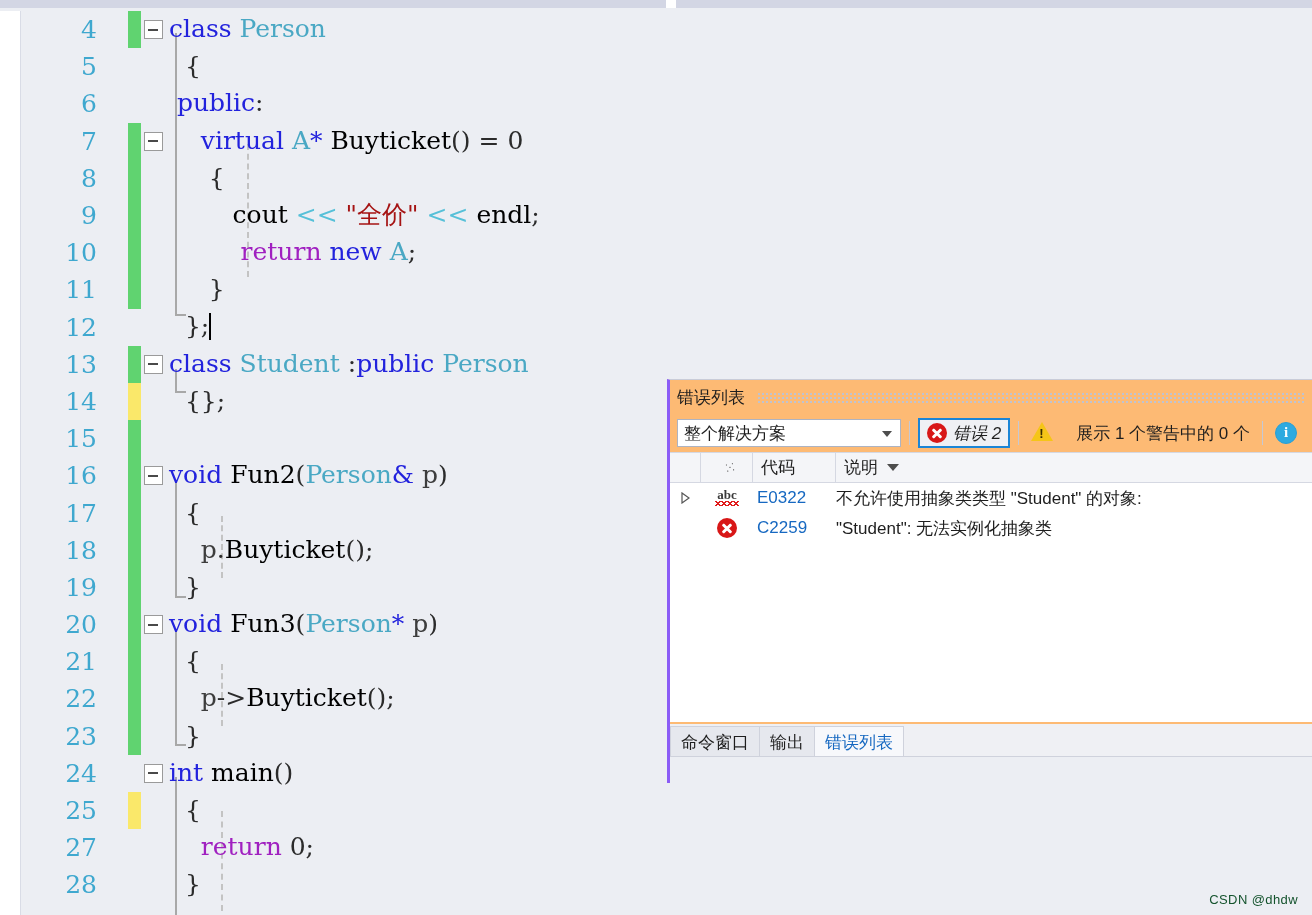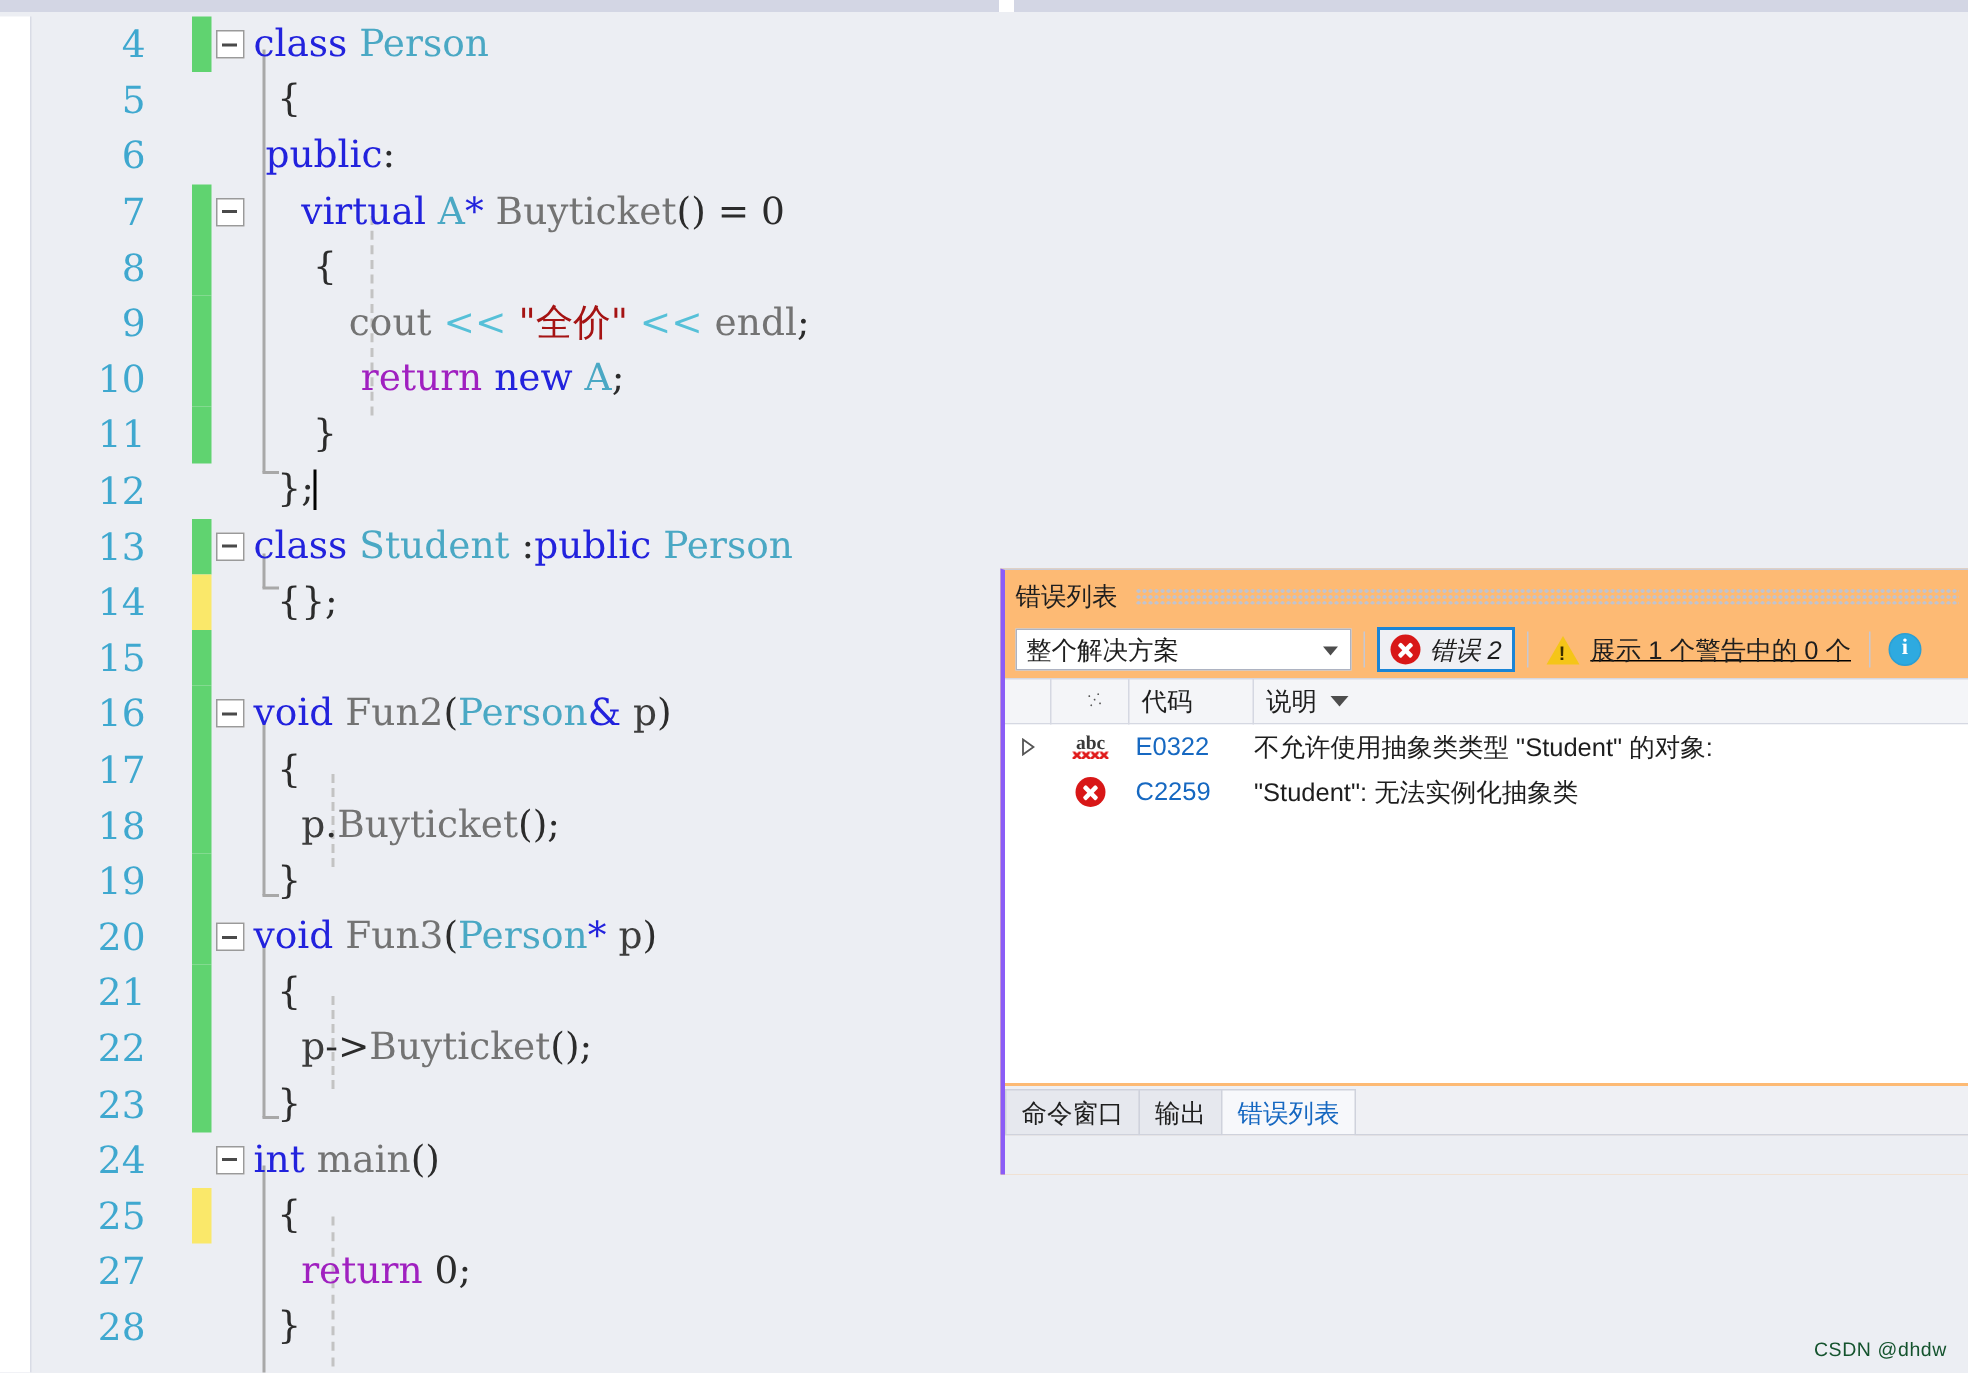--- a/index.html
+++ b/index.html
@@ -112,21 +112,21 @@
   }
   .guide-foot {
     position: absolute;
     height: 2px;
     background: #a8a8a8;
   }
 
   
   .kw   { color: #2222dd; }           
   .typ  { color: #4aa8c4; }           
-  .fn   { color: #737373; }           
+  .fn   { color: #000000; }           
   .pln  { color: #2b2b2b; }           
   .str  { color: #a51313; }           
   .op   { color: #56c0d8; }           
   .ctl  { color: #a020c0; }           
   .num  { color: #2b2b2b; }
   .id   { color: #3d3d3d; }
 
   .squiggle {
     position: relative;
   }
@@ -198,21 +198,21 @@
   .tb-sep {
     width: 1px; height: 24px; background: #c5c8d4; margin: 0 8px;
   }
   .err-count-btn {
     display: flex; align-items: center; gap: 6px;
     height: 30px; padding: 0 7px;
     border: 2px solid #1b85d6;
     background: #eff0f4;
   }
   .err-count-label { font-size: 17px; color: #1e1e1e; font-style: italic; }
-  .warn-group { display: flex; align-items: center; gap: 7px; padding: 0 4px; text-decoration: underline; }
+  .warn-group { display: flex; gap: 23px; padding: 0 4px; }
   .warn-label { font-size: 17px; color: #1e1e1e; }
 
   .icon-err {
     width: 20px; height: 20px; border-radius: 50%;
     background: #d81717; position: relative; flex: 0 0 auto;
   }
   .icon-err::before, .icon-err::after {
     content: ""; position: absolute; left: 4px; top: 8.5px;
     width: 12px; height: 3px; background: #fff; border-radius: 1px;
   }

